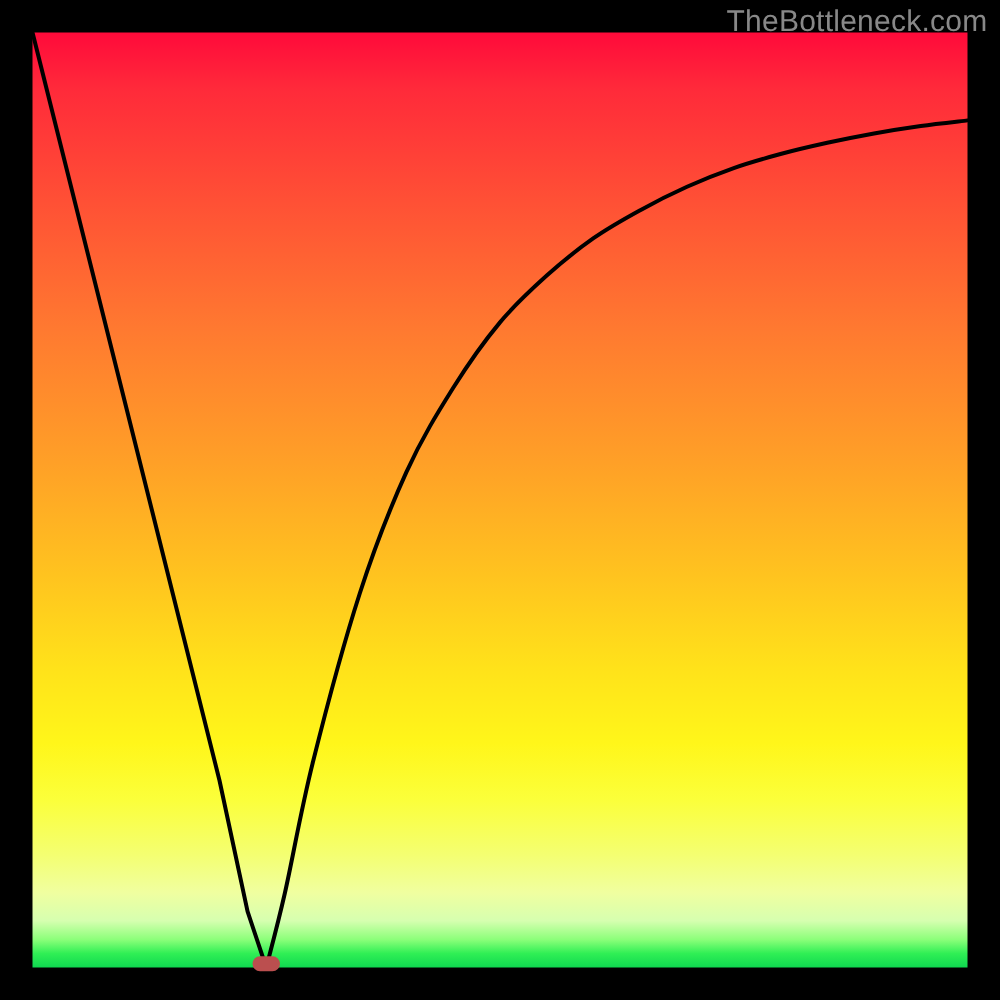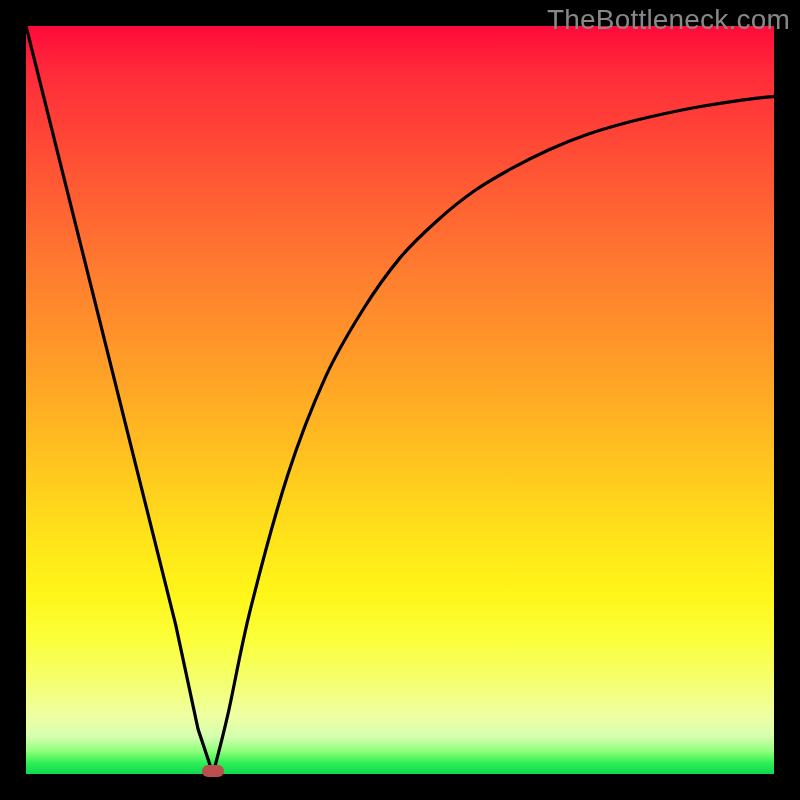--- a/index.html
+++ b/index.html
@@ -43,21 +43,21 @@
       #8cff7a 97%,
       #30ef55 98.5%,
       #0fd850 100%
     );
   }
   .watermark {
     position: absolute;
     top: 4px;
     right: 10px;
     color: #888;
-    font-size: 28px;
+    font-size: 24px;
     letter-spacing: 0.2px;
     font-weight: 500;
     user-select: none;
   }
   svg.curve {
     position: absolute;
     top: 0;
     left: 0;
     width: 748px;
     height: 748px;

